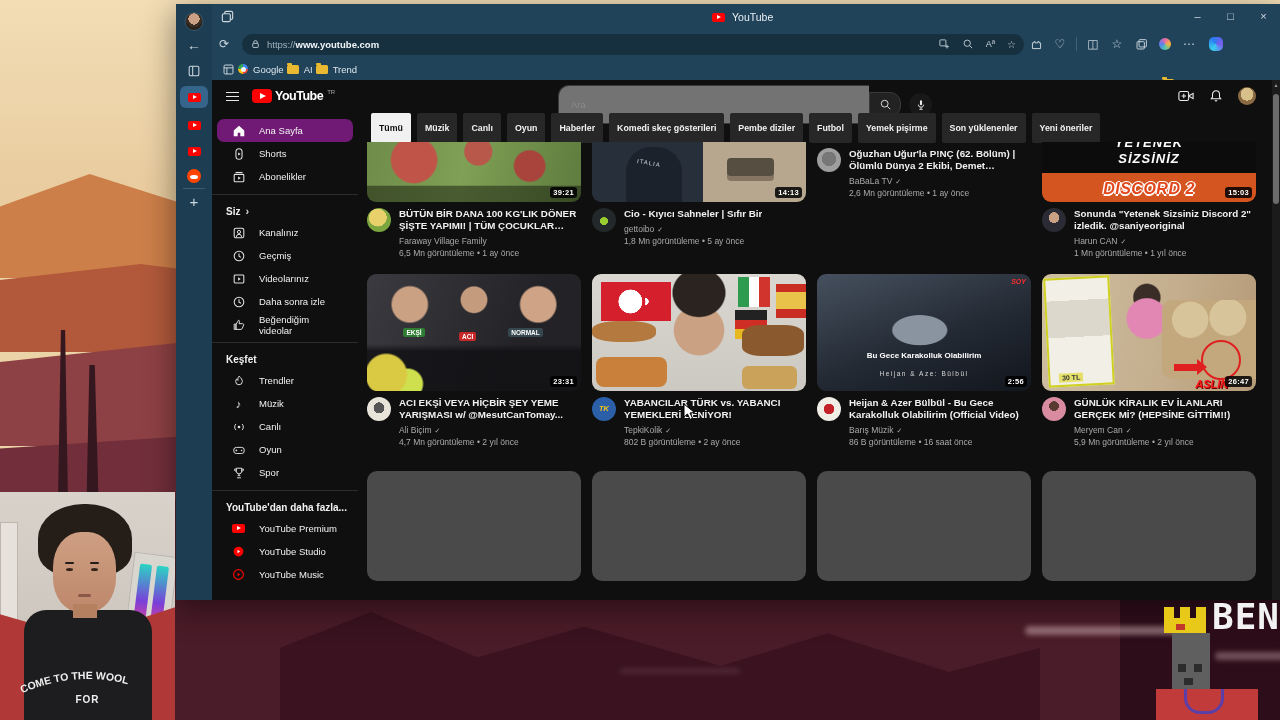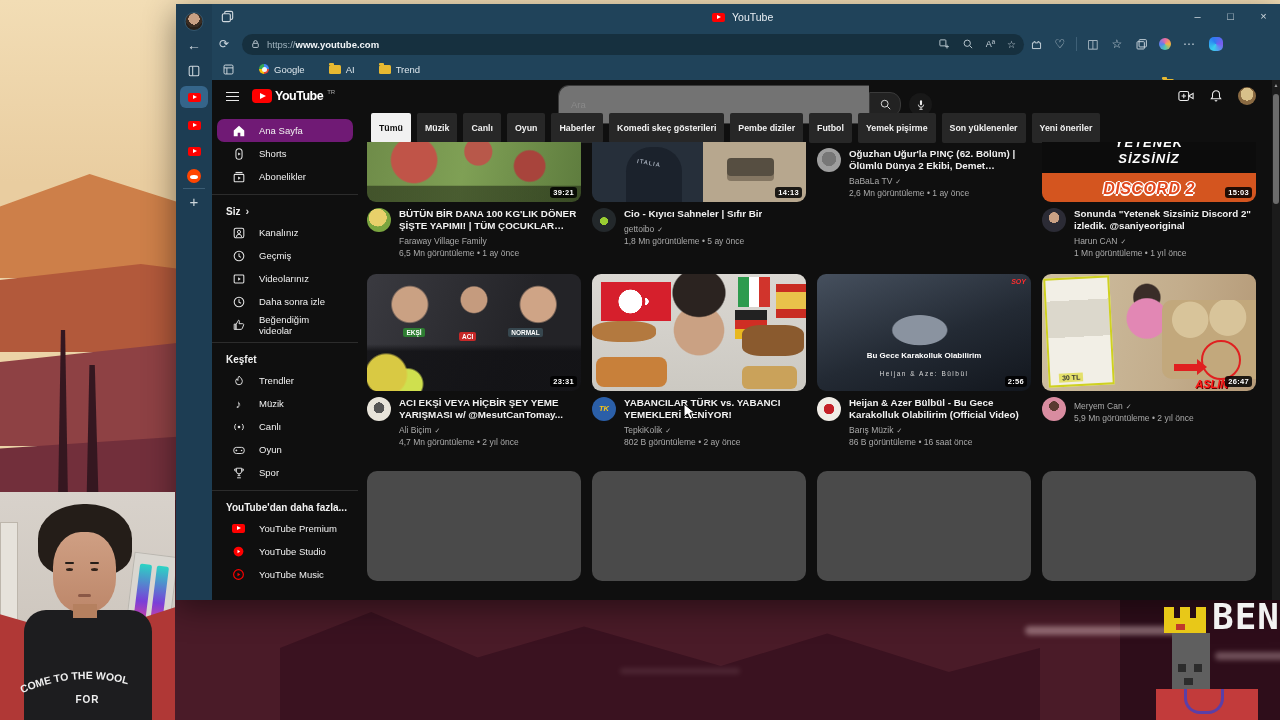--- a/index.html
+++ b/index.html
@@ -71,21 +71,21 @@
   .pillicons{display:flex;align-items:center;gap:12px;color:#c6d2da;font-size:10px;}
   .tdiv{width:1px;height:14px;background:#3e6077;margin:0 4px;flex:none;}
   .colored{width:12px;height:12px;border-radius:50%;flex:none;margin:0 6px;
            background:conic-gradient(#e86aa6,#f2b23e,#4dc9b0,#5a7df2,#e86aa6);}
   .copilot{width:14px;height:14px;border-radius:5px;flex:none;margin:0 8px;
            background:conic-gradient(from 210deg,#37d0ee,#2b7bf2,#7a5cf0,#37d0ee);}
   svg.ic{display:block;}
 
   
   .bookmarks{position:absolute;left:36px;right:0;top:54px;height:22px;display:flex;align-items:center;
-             padding:0 10px;gap:24px;font-size:9.5px;color:#dde6ec;}
+             padding:0 10px;gap:3px;font-size:9.5px;color:#dde6ec;}
   .bm{display:flex;align-items:center;gap:5px;}
   .bm.right{margin-left:auto;margin-top:29px;}
   .gico{width:10px;height:10px;border-radius:50%;position:relative;flex:none;
         background:conic-gradient(#4285f4 0 25%,#ea4335 25% 50%,#fbbc05 50% 75%,#34a853 75%);}
   .gico::after{content:'';position:absolute;inset:2.5px;border-radius:50%;background:#f4f6f7;}
   .fico{width:12px;height:9px;background:#e8b931;border-radius:1.5px;position:relative;flex:none;}
   .fico::before{content:'';position:absolute;top:-2px;left:0;width:5px;height:2px;background:#e8b931;
                 border-radius:1px 1px 0 0;}
 
   
@@ -766,20 +766,21 @@
               <div class="listing"></div>
               <span class="price">30 TL</span>
               <div class="arr"></div>
               <div class="circ"></div>
               <span class="asli">ASLIN</span>
               <span class="dur">26:47</span>
             </div>
             <div class="meta">
               <span class="cavatar av8"></span>
               <div class="mtext">
+                <div class="vtitle">GÜNLÜK KİRALIK EV İLANLARI GERÇEK Mİ? (HEPSİNE GİTTİM!!)</div>
                 <div class="vchan"><span>Meryem Can</span><span class="vbadge">✓</span></div>
                 <div class="vmeta">5,9 Mn görüntüleme • 2 yıl önce</div>
               </div>
             </div>
           </div>
         </div>
 
         <div class="row3">
           <div class="ph"></div>
           <div class="ph"></div>

